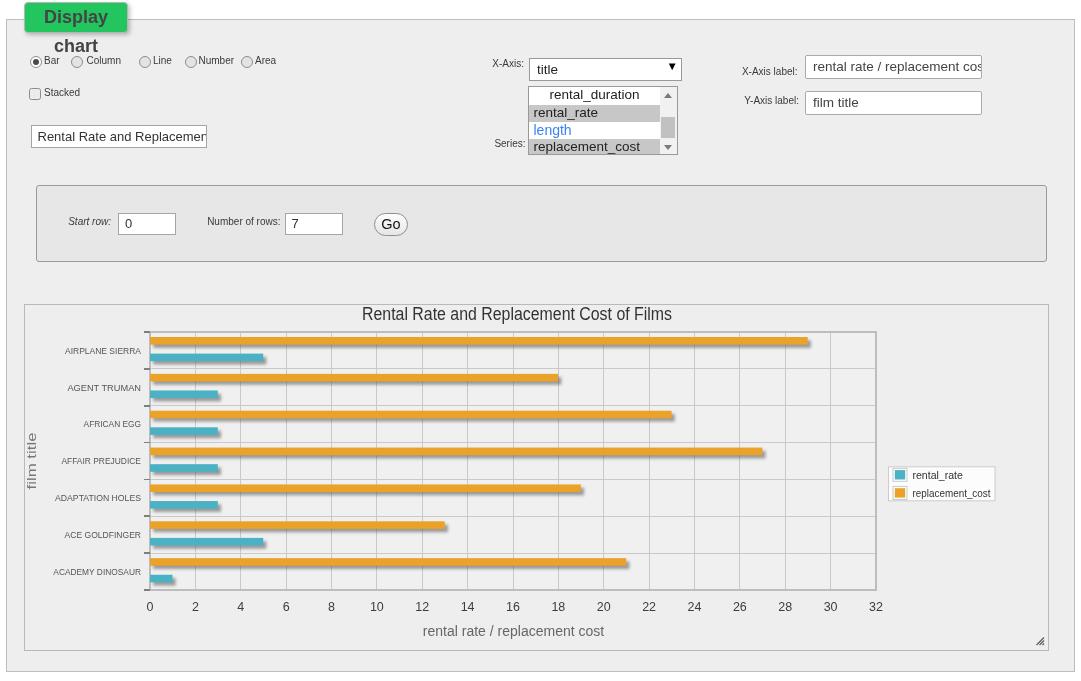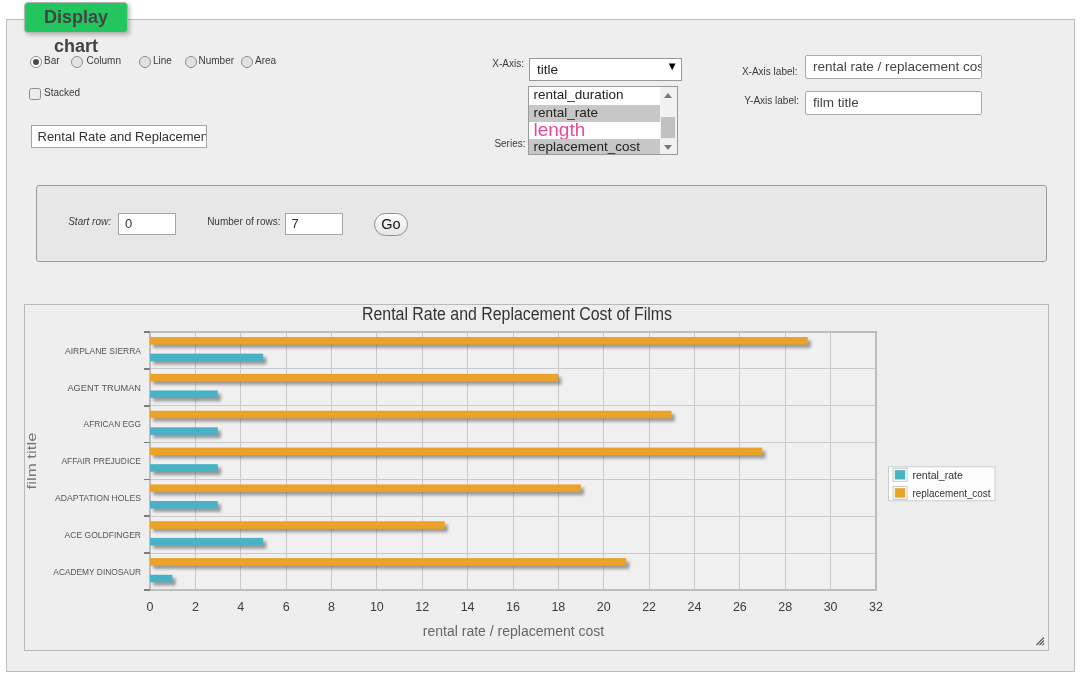--- a/index.html
+++ b/index.html
@@ -29,23 +29,23 @@
 <div class="abs" style="left:28.5px; top:88px; width:12px; height:12px; border-radius:2.5px; border:1px solid #8e8e8e; background:#ececec;"></div>
 <span class="lbl" style="left:44px; top:87px;">Stacked</span>
 
 <div class="inp" style="left:30.5px; top:125px; width:176px; height:23px; line-height:21px; padding-left:6px;">Rental Rate and Replacement Cost of Films</div>
 
 <span class="lbl" style="right:557px; top:58px;text-align:right;">X-Axis:</span>
 <div class="inp" style="left:529px; top:57.5px; width:153px; height:23px; border-color:#999; line-height:21px; padding-left:7px; font-size:13.5px; color:#222;">title</div>
 <span class="abs" style="left:666.5px; top:59.5px; font-size:11.5px; color:#000;">▼</span>
 
 <div class="abs" style="left:527.5px; top:86px; width:150px; height:69px; background:#fff; border:1px solid #999; overflow:hidden;">
-  <div style="position:absolute; left:0; top:0.4px; width:131px; height:17.3px; font-size:13.5px; color:#222; line-height:16.6px; padding-left:5px;">rental_duration</div>
+  <div style="position:absolute; left:16px; top:0.4px; width:131px; height:17.3px; font-size:13.5px; color:#222; line-height:16.6px; padding-left:5px;">rental_duration</div>
   <div style="position:absolute; left:0; top:17.7px; width:131px; height:17.3px; font-size:13.5px; color:#222; line-height:16.6px; padding-left:5px; background:#c7c7c7;">rental_rate</div>
-  <div style="position:absolute; left:0; top:35px; width:131px; height:17.3px; font-size:19px; color:#ec4899; line-height:16.6px; padding-left:5px;">length</div>
+  <div style="position:absolute; left:0; top:35px; width:131px; height:17.3px; font-size:14px; color:#3b82f6; line-height:16.6px; padding-left:5px;">length</div>
   <div style="position:absolute; left:0; top:52.3px; width:131px; height:17.3px; font-size:13.5px; color:#222; line-height:16.2px; padding-left:5px; background:#c7c7c7;">replacement_cost</div>
   <div style="position:absolute; right:0; top:0; width:17px; height:67px; background:#f1f1f1;">
     <div style="position:absolute; left:4.5px; top:6px; width:0; height:0; border-left:4px solid transparent; border-right:4px solid transparent; border-bottom:5px solid #7a7a7a;"></div>
     <div style="position:absolute; left:1.5px; top:30px; width:14px; height:21px; background:#c1c1c1;"></div>
     <div style="position:absolute; left:4.5px; top:57.5px; width:0; height:0; border-left:4px solid transparent; border-right:4px solid transparent; border-top:5px solid #7a7a7a;"></div>
   </div>
 </div>
 <span class="lbl" style="right:555.5px; top:137.5px;margin-left:40px;">Series:</span>
 
 <span class="lbl" style="right:283.5px; top:66px;">X-Axis label:</span>

